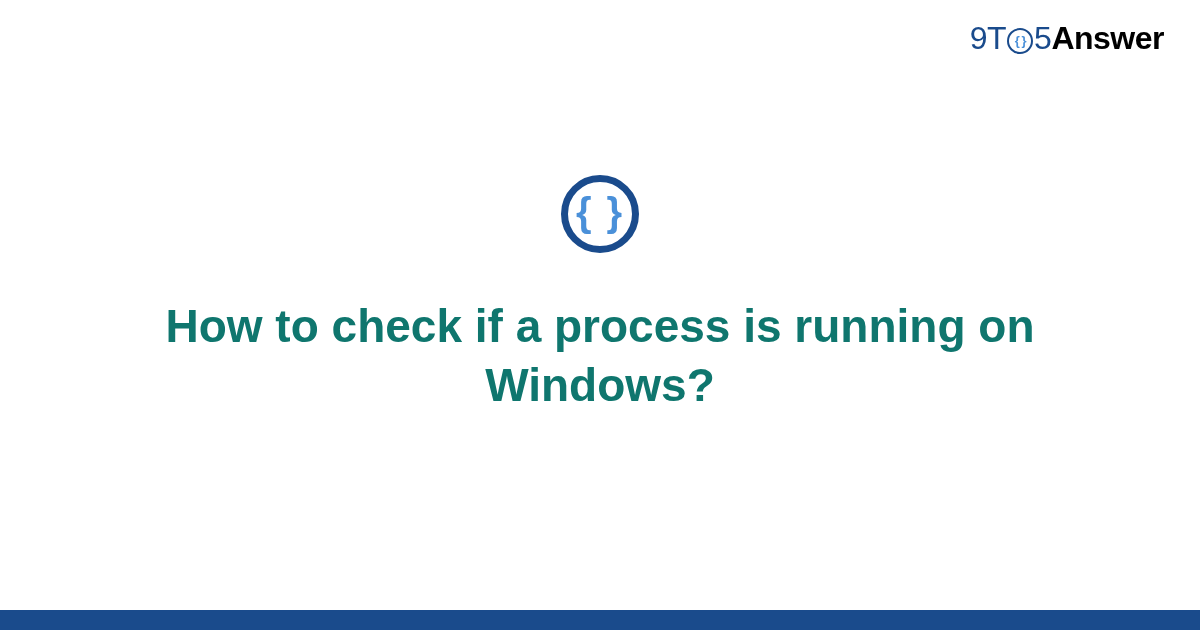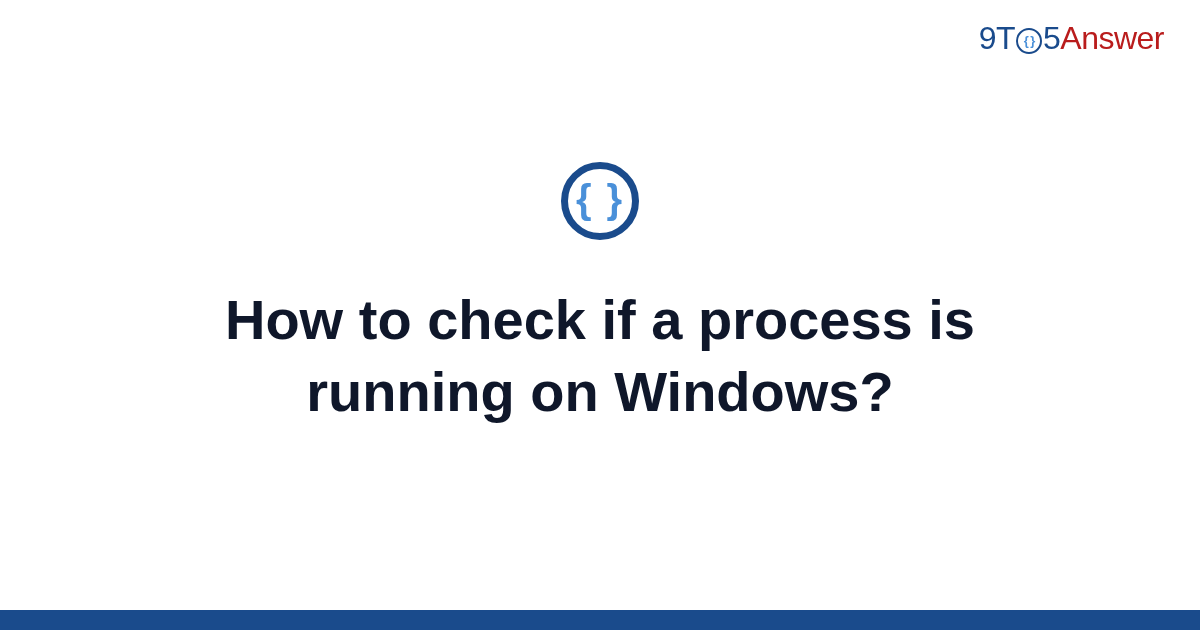--- a/index.html
+++ b/index.html
@@ -55,22 +55,22 @@
       font-size: 13px;
       font-weight: 700;
       color: #4a90d9;
       letter-spacing: -1px;
       line-height: 1;
     }
     .logo-5 {
       font-weight: 500;
     }
     .logo-answer {
-      color: #b91c1c;
-      font-weight: 400;
+      color: #000000;
+      font-weight: 700;
     }
     .content {
       position: absolute;
       top: 0;
       left: 0;
       right: 0;
       bottom: 0;
       display: flex;
       flex-direction: column;
       align-items: center;
@@ -91,23 +91,23 @@
       font-size: 40px;
       font-weight: 700;
       color: #4a90d9;
       letter-spacing: 2px;
       line-height: 1;
       font-family: "Segoe UI", Arial, sans-serif;
       position: relative;
       top: -2px;
     }
     .title {
-      font-size: 56px;
+      font-size: 46px;
       font-weight: 700;
-      color: #0f172a;
+      color: #0f766e;
       text-align: center;
       line-height: 1.28;
       max-width: 900px;
     }
     .footer-bar {
       position: absolute;
       bottom: 0;
       left: 0;
       right: 0;
       height: 20px;

